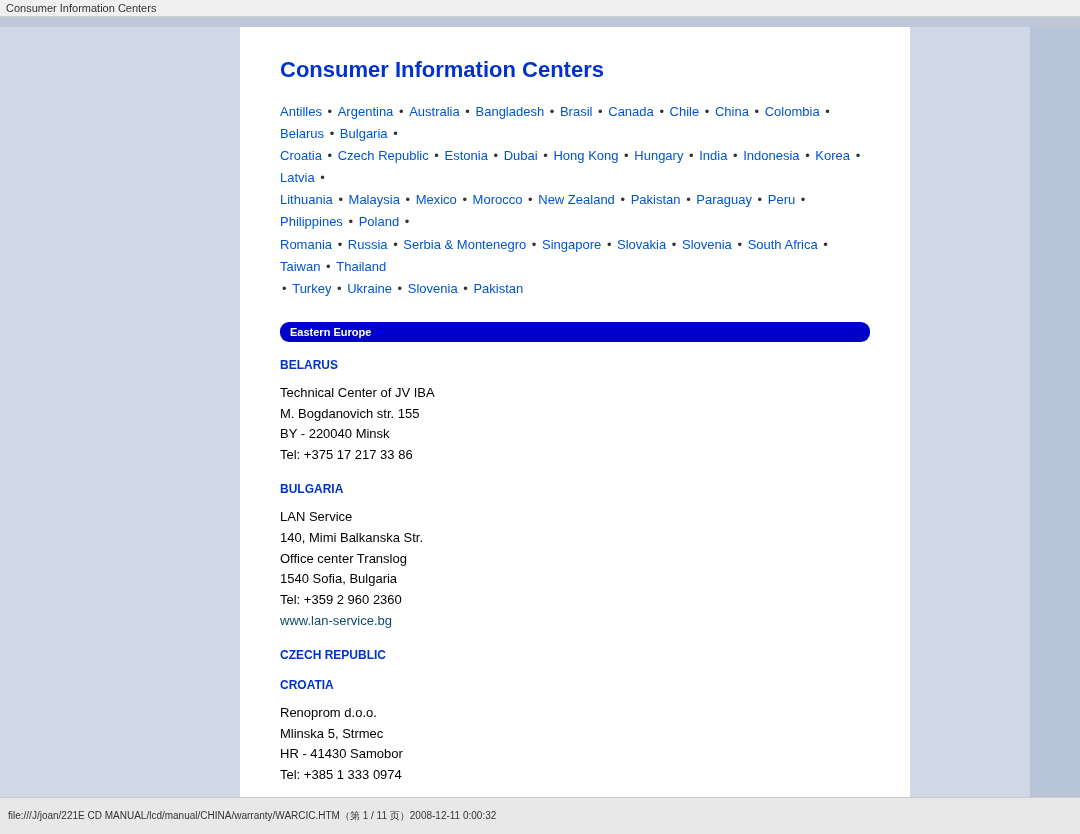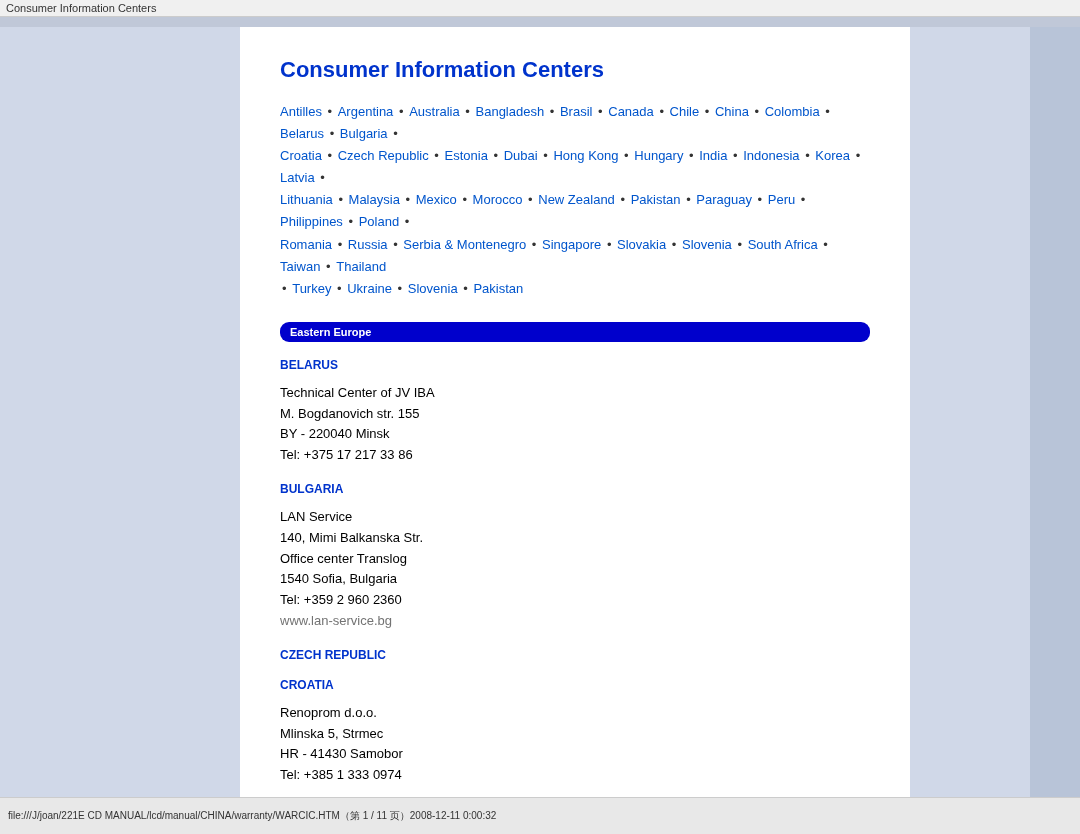--- a/index.html
+++ b/index.html
@@ -96,21 +96,21 @@
 
     .address-block {
       font-size: 13px;
       line-height: 1.6;
       color: #000;
       margin-bottom: 10px;
       margin-top: 11px;
     }
 
     .address-block a {
-      color: #737373;
+      color: #0c4a6e;
       text-decoration: none;
     }
 
     .status-bar {
       background-color: #e8e8e8;
       border-top: 1px solid #ccc;
       padding: 11px 8px;
       font-size: 10px;
       color: #333;
       position: fixed;

